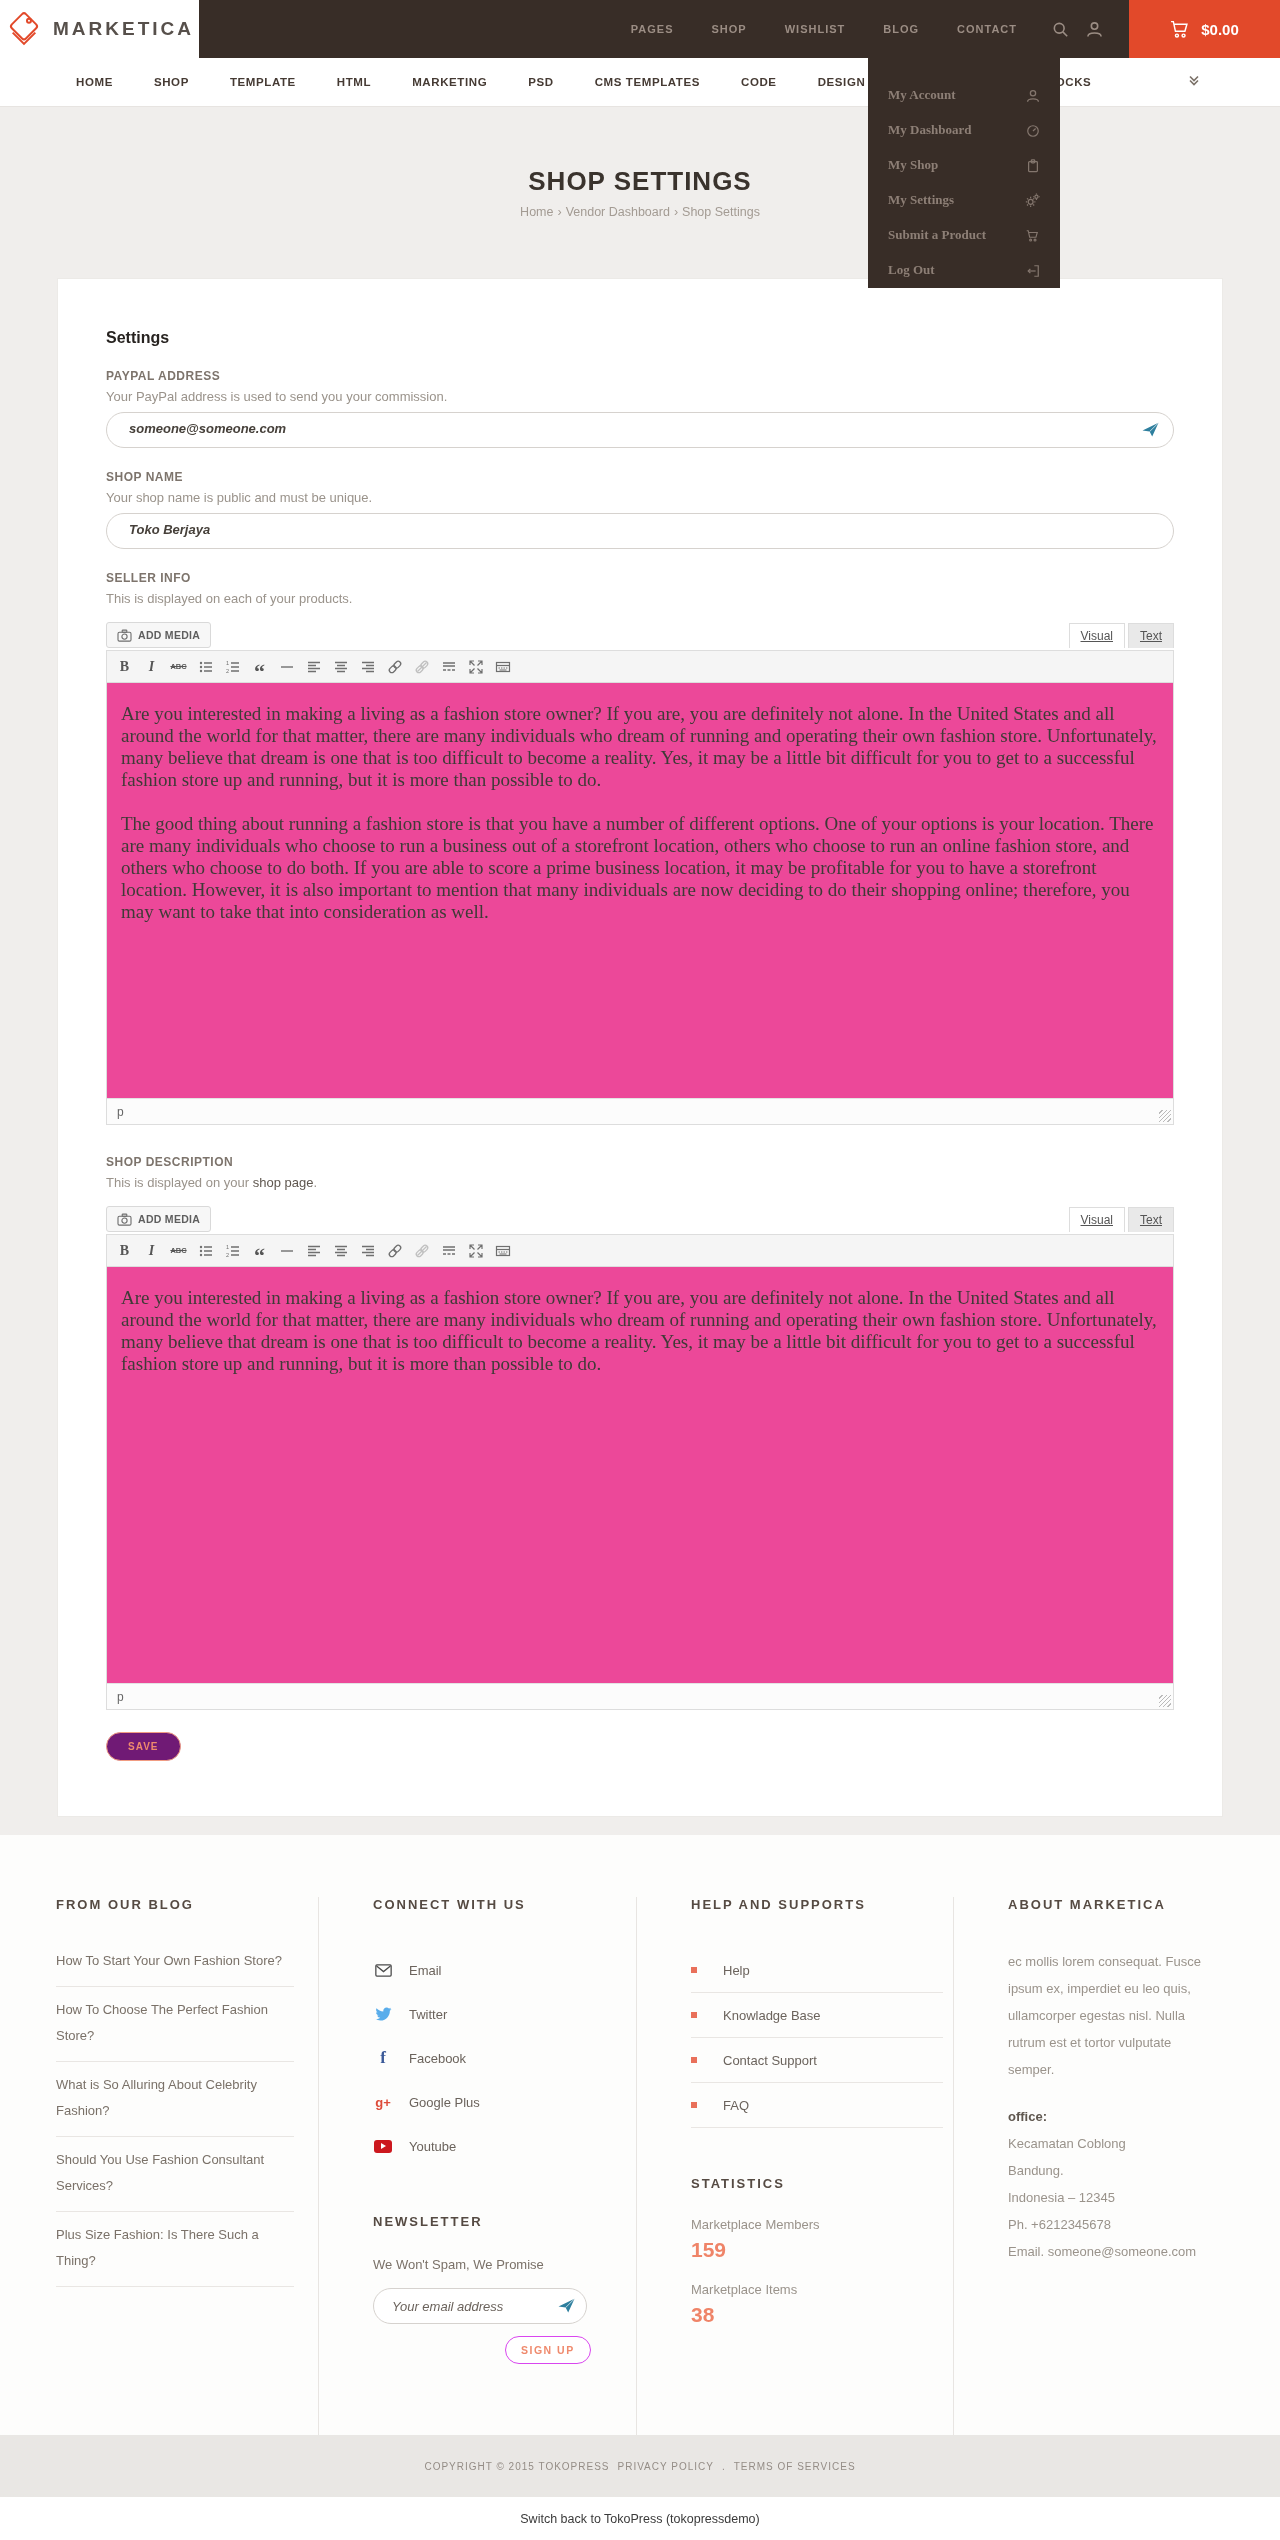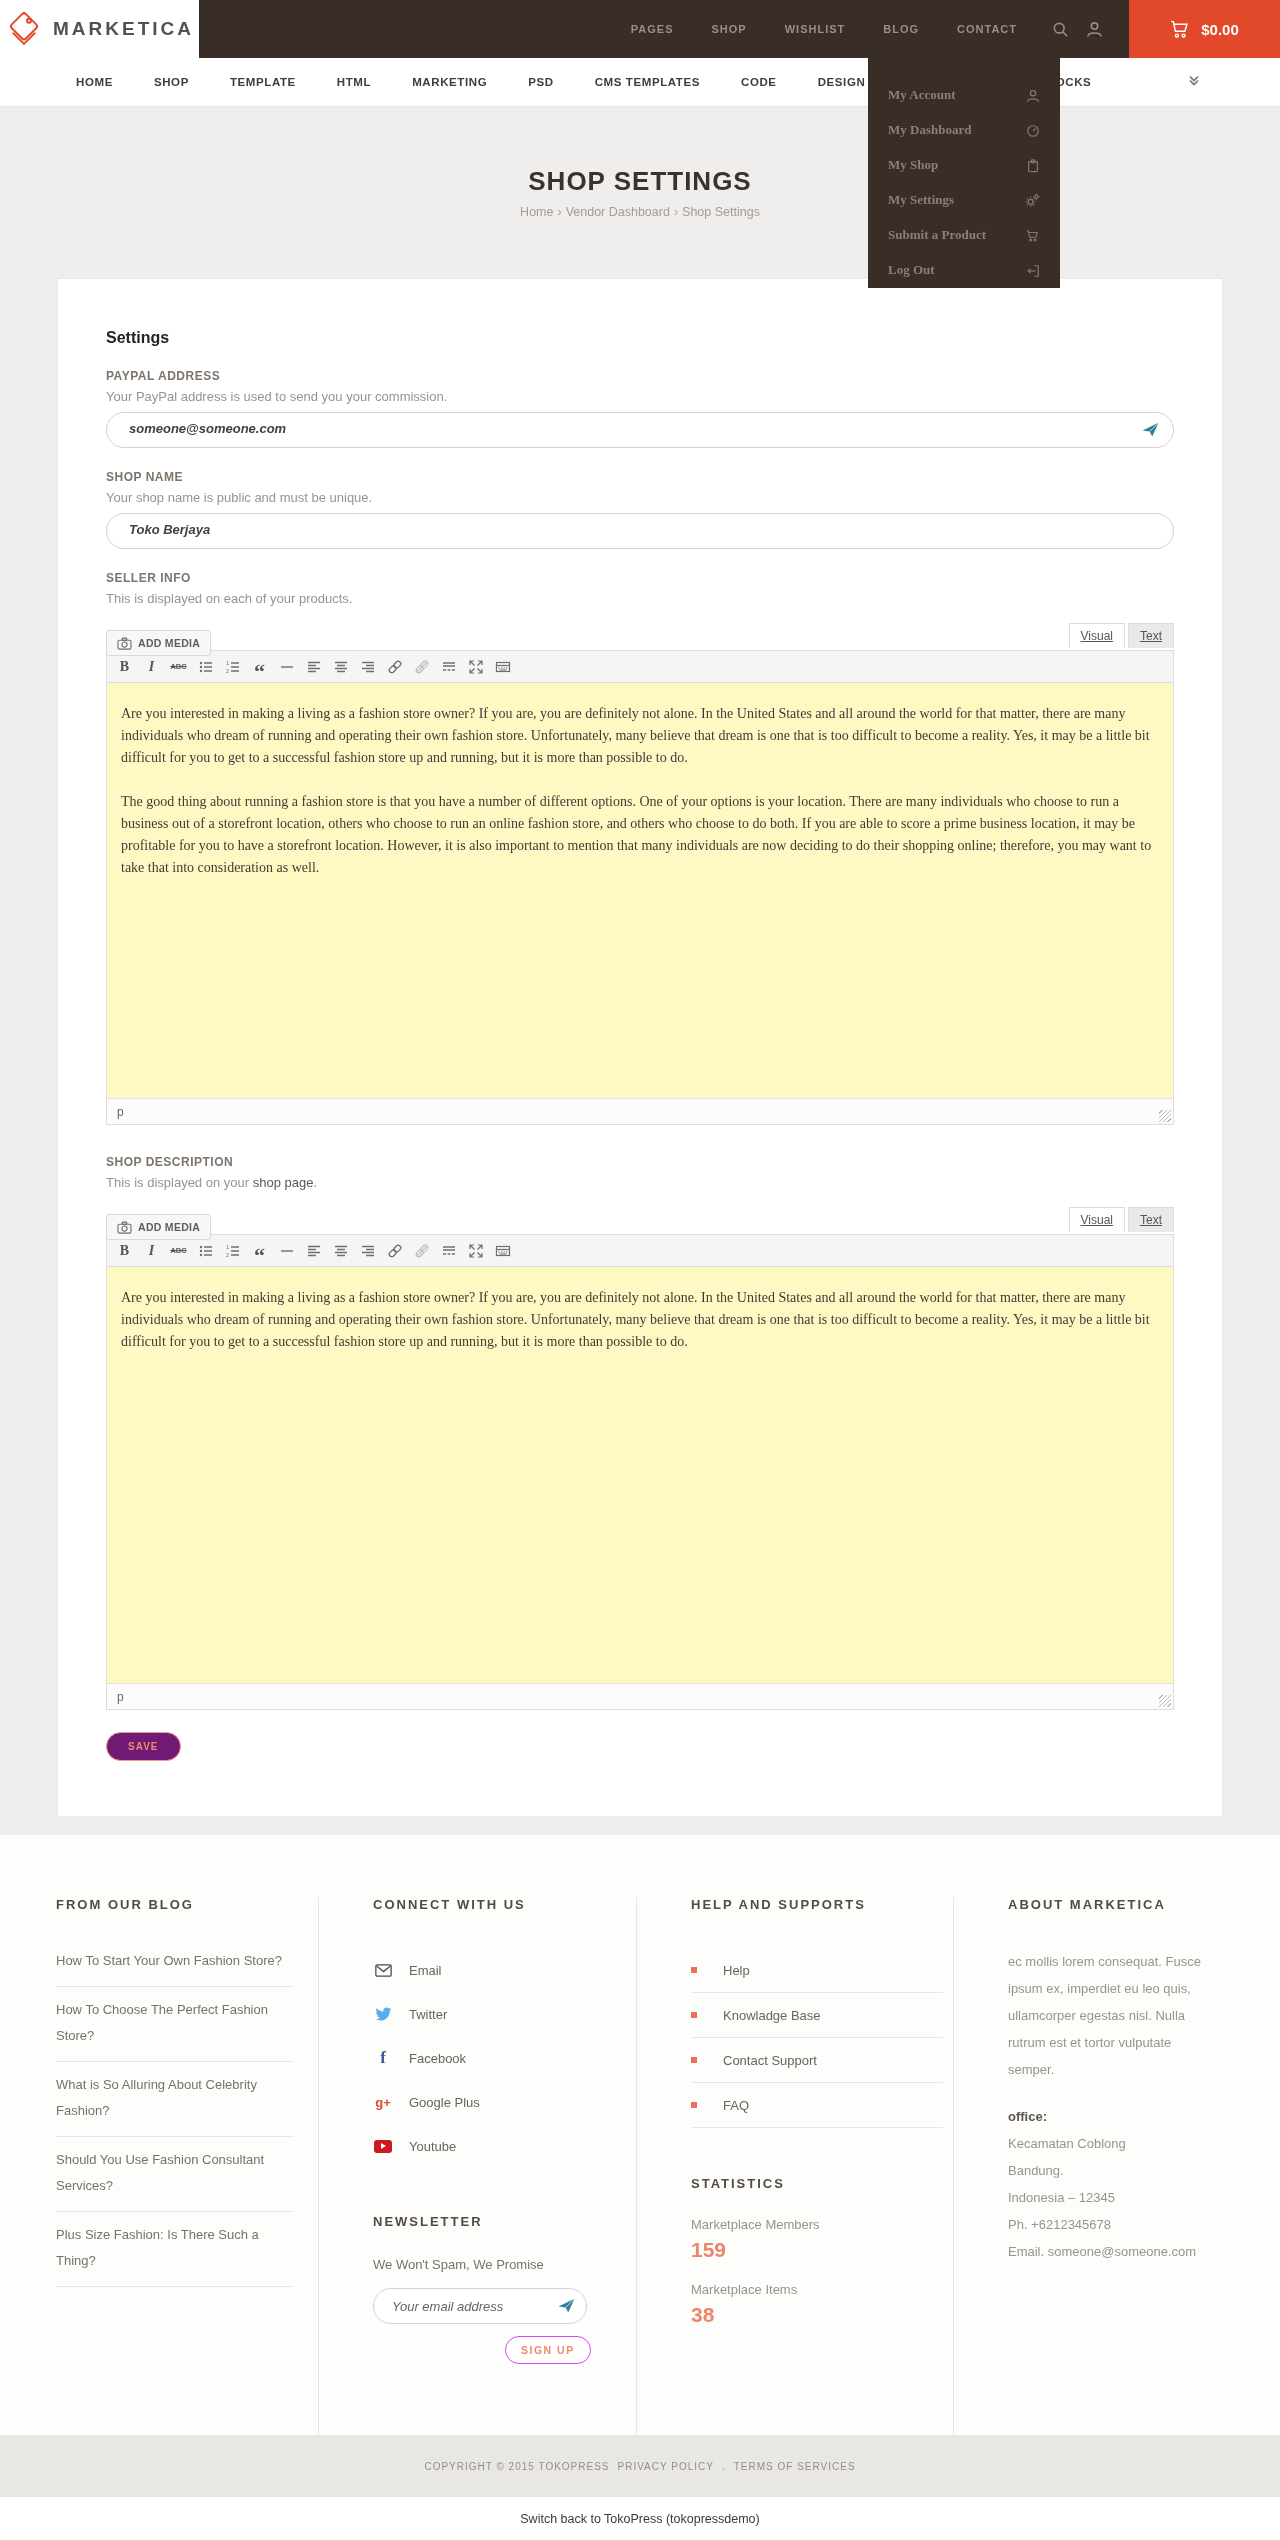--- a/index.html
+++ b/index.html
@@ -47,36 +47,36 @@
   .pill-wrap{ position:relative; margin-bottom:22px; }
   .pill{ width:100%; height:36px; border:1px solid #d6d2ce; border-radius:18px; padding:0 44px 3px 22px;
          font-family:"Liberation Sans", sans-serif; font-size:13px; font-style:italic; font-weight:bold; color:#46403a; background:#fff; outline:none; }
   .pill::placeholder{ color:#8a827a; font-style:italic; }
   .plane{ position:absolute; right:15px; top:10px; cursor:pointer; }
 
   
   .editor{ border:1px solid #dddddd; margin-top:2px; }
   .media-row{ position:relative; height:34px; margin-bottom:0; }
   .media-row-outer{ position:relative; }
-  .addmedia{ position:absolute; left:0; top:16px; height:26px; display:inline-flex; align-items:center; gap:6px;
+  .addmedia{ position:absolute; left:0; top:8px; height:26px; display:inline-flex; align-items:center; gap:6px;
              background:#f7f7f7; border:1px solid #d9d9d9; border-radius:3px; padding:0 10px; cursor:pointer; }
   .addmedia span{ font-size:10.5px; font-weight:bold; color:#5e5e5e; letter-spacing:.3px; }
   .ed-tabs{ position:absolute; right:0; bottom:0; display:flex; }
   .ed-tab{ font-size:12px; color:#555; padding:5px 11px; border:1px solid #dddddd; border-bottom:none; cursor:pointer;text-decoration:underline; }
   .ed-tab.active{ background:#fff; }
   .ed-tab.inactive{ background:#e9e9e9; margin-left:3px; }
   .mce-toolbar{ background:#f5f5f5; border-bottom:1px solid #dddddd; height:32px; display:flex; align-items:center; padding:0 4px; }
   .tb-btn{ width:27px; height:24px; border:none; background:transparent; display:flex; align-items:center; justify-content:center; cursor:pointer; }
   .tb-ic{ display:flex; align-items:center; justify-content:center; }
   .tb-ic svg{ width:16px; height:16px; }
   .tx-b{ font-family:"Liberation Serif", serif; font-weight:bold; font-size:14px; color:#565656; }
   .tx-i{ font-family:"Liberation Serif", serif; font-style:italic; font-weight:bold; font-size:14px; color:#565656; }
   .tx-s{ font-size:7.5px; font-weight:bold; color:#565656; text-decoration:line-through; }
   .tx-q{ font-family:"Liberation Serif", serif; font-size:22px; line-height:10px; font-weight:bold; color:#565656; padding-top:10px; }
-  .ed-body{ background:#fef9c3; padding:20px 14px 0; overflow:hidden; font-family:"Liberation Serif", serif; font-size:14px; line-height:22px; color:#3f3b37; }
+  .ed-body{ background:#ec4899; padding:20px 14px 0; overflow:hidden; font-family:"Liberation Serif", serif; font-size:19px; line-height:22px; color:#3f3b37; }
   .ed-body p{ margin-bottom:22px; }
   .ed-body-1{ height:415px; }
   .ed-body-2{ height:416px; }
   .ed-status{ height:26px; background:#fcfcfc; border-top:1px solid #e3e3e3; position:relative; display:flex; align-items:center; padding-left:10px; }
   .ed-path{ font-size:12px; color:#666; }
   .grip{ position:absolute; right:2px; bottom:2px; width:12px; height:12px;
          background:repeating-linear-gradient(-45deg, transparent 0 2px, #bbb 2px 3px); cursor:nwse-resize; }
 
   .save-btn{ margin-top:22px; display:inline-block; background:#701a75; border:1px solid #f19c82; border-radius:15px;
              padding:8px 21px; font-size:10px; font-weight:bold; letter-spacing:1px; color:#ef8a6d; cursor:pointer; }

